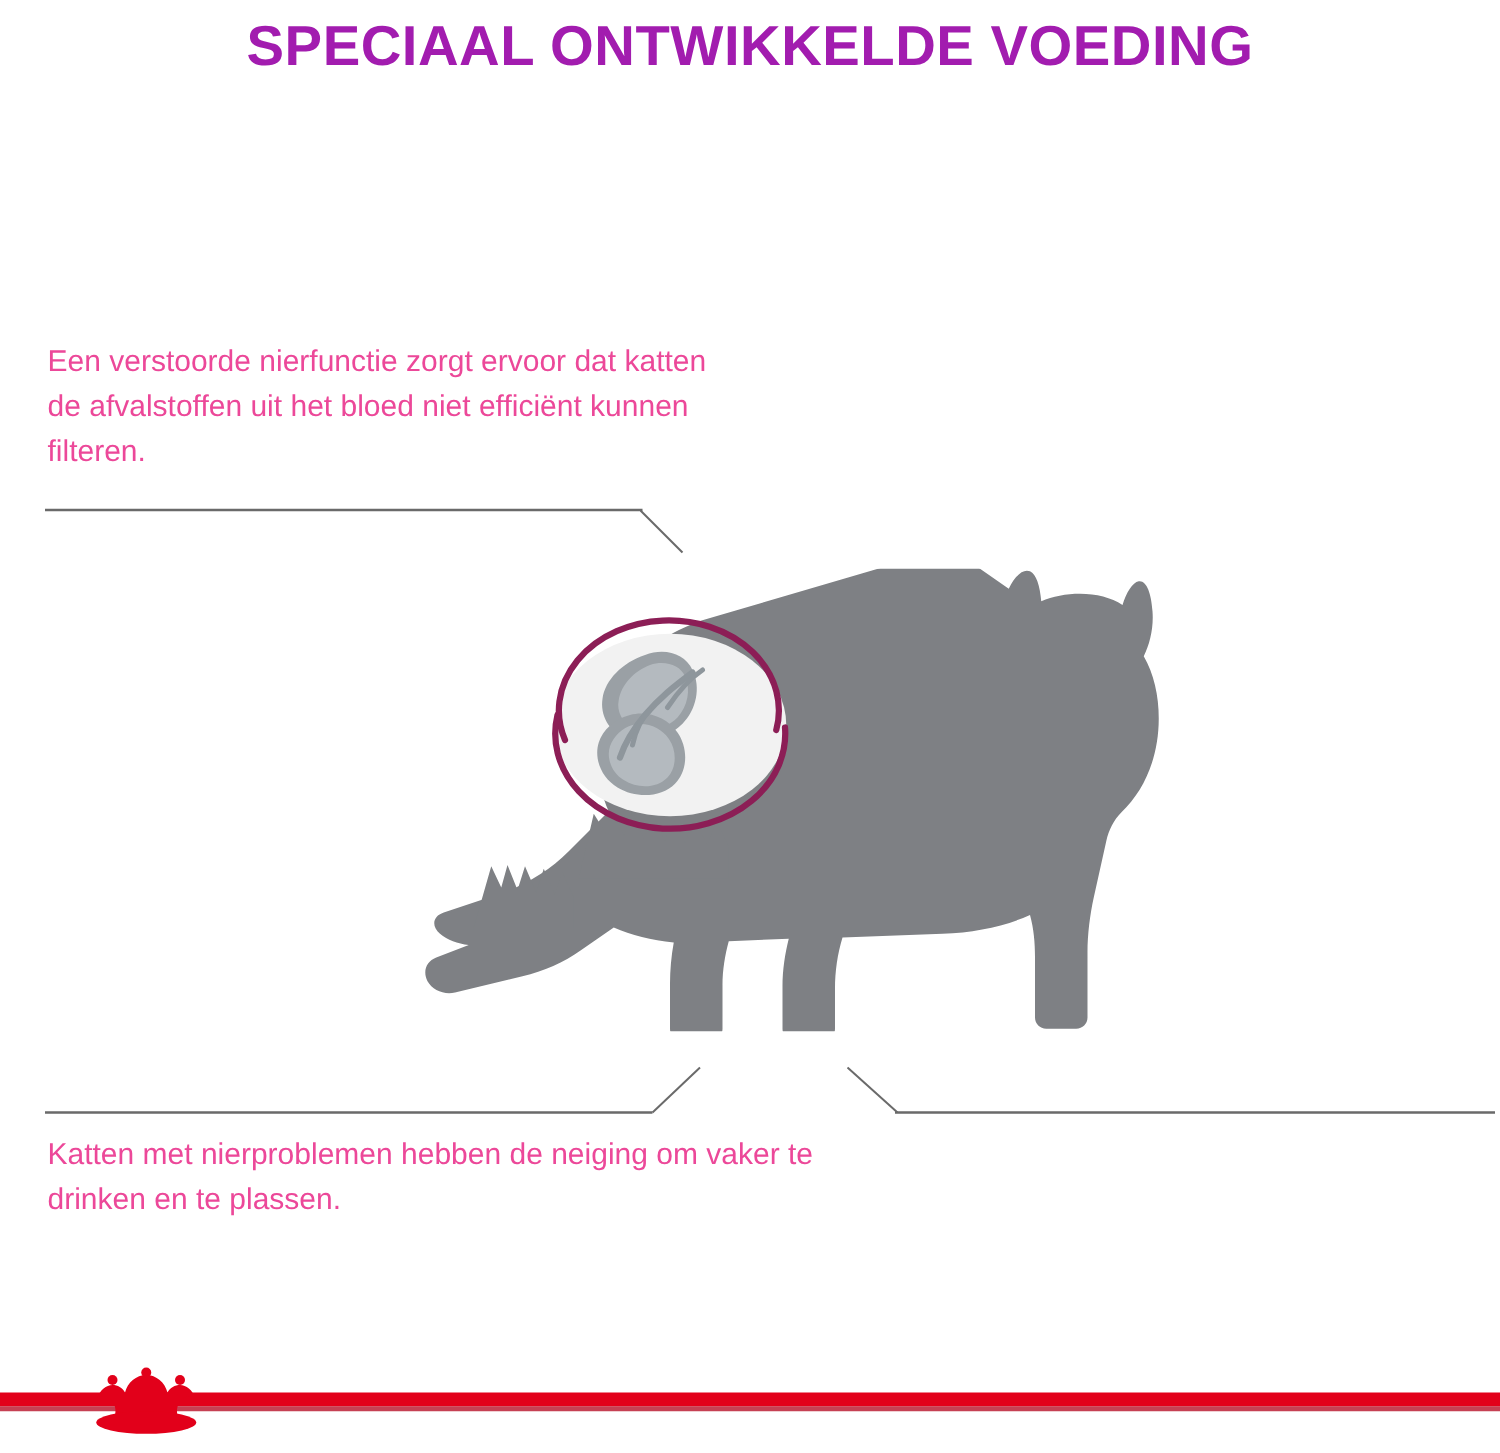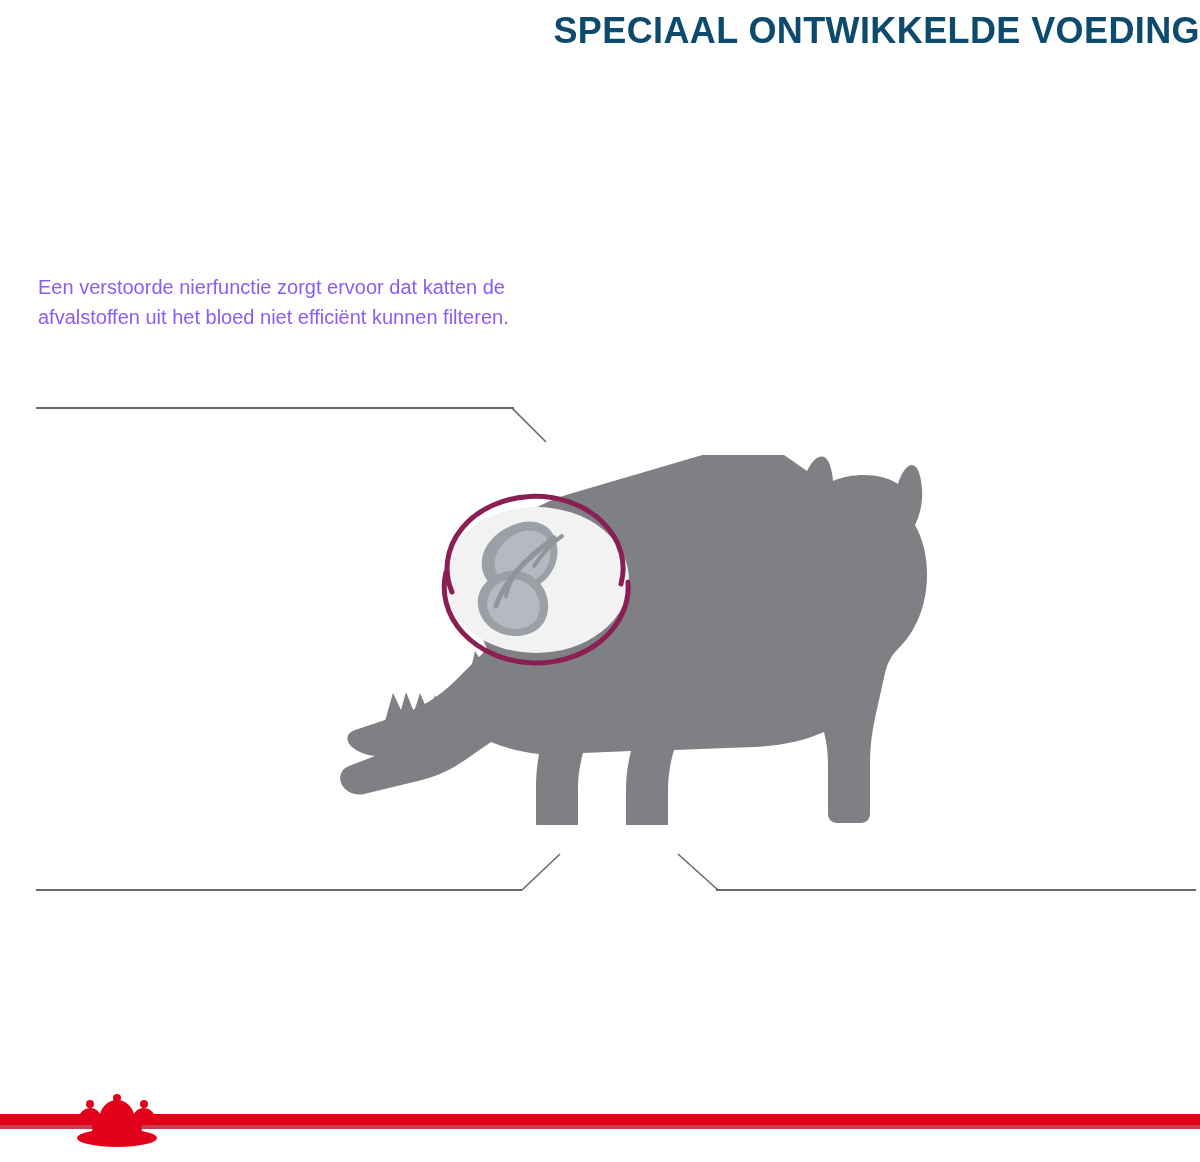--- a/index.html
+++ b/index.html
@@ -20,33 +20,33 @@
     height: 1162px;
     background: #ffffff;
   }
 
   
   .title {
     position: absolute;
     top: 8px;
     left: 0;
     width: 1200px;
-    text-align: right;
-    color: #0c4a6e;
-    font-size: 36px;
+    text-align: center;
+    color: #a21caf;
+    font-size: 45px;
     font-weight: bold;
     line-height: 1.28;
     letter-spacing: 0.4px;
   }
 
   
   .callout {
     position: absolute;
-    color: #8b5cf6;
-    font-size: 20px;
+    color: #ec4899;
+    font-size: 24px;
     line-height: 1.5;
     white-space: pre-line;
   }
   .callout-top-left {
     top: 272px;
     left: 38px;
     text-align: left;
     width: 560px;
   }
   .callout-right {
@@ -292,20 +292,21 @@
         <path d="M96,24 C80,36 70,44 58,58 C48,70 42,80 38,92" stroke="#8e969c" stroke-width="5" fill="none" stroke-linecap="round"></path>
         <path d="M104,22 C92,30 84,40 76,52" stroke="#8e969c" stroke-width="4" fill="none" stroke-linecap="round"></path>
         <path d="M62,54 C54,62 50,72 48,82" stroke="#8e969c" stroke-width="4" fill="none" stroke-linecap="round"></path>
       </g>
     </svg>
   </div>
 
   <div class="callout callout-top-left">Een verstoorde nierfunctie zorgt ervoor dat katten de afvalstoffen uit het bloed niet efficiënt kunnen filteren.</div>
 
 
+  <div class="callout callout-bottom-left">Katten met nierproblemen hebben de neiging om vaker te drinken en te plassen.</div>
 
   <div class="footer">
     <div class="footer-bar"></div>
     <div class="footer-bar-shade"></div>
     <div class="logo">
       <svg width="110" height="62" viewBox="0 0 110 62" xmlns="http://www.w3.org/2000/svg">
         <path fill="#e2001a" d="
           M8,26
           c2,-6 7,-10 12,-10
           c4,0 8,2 10,6

